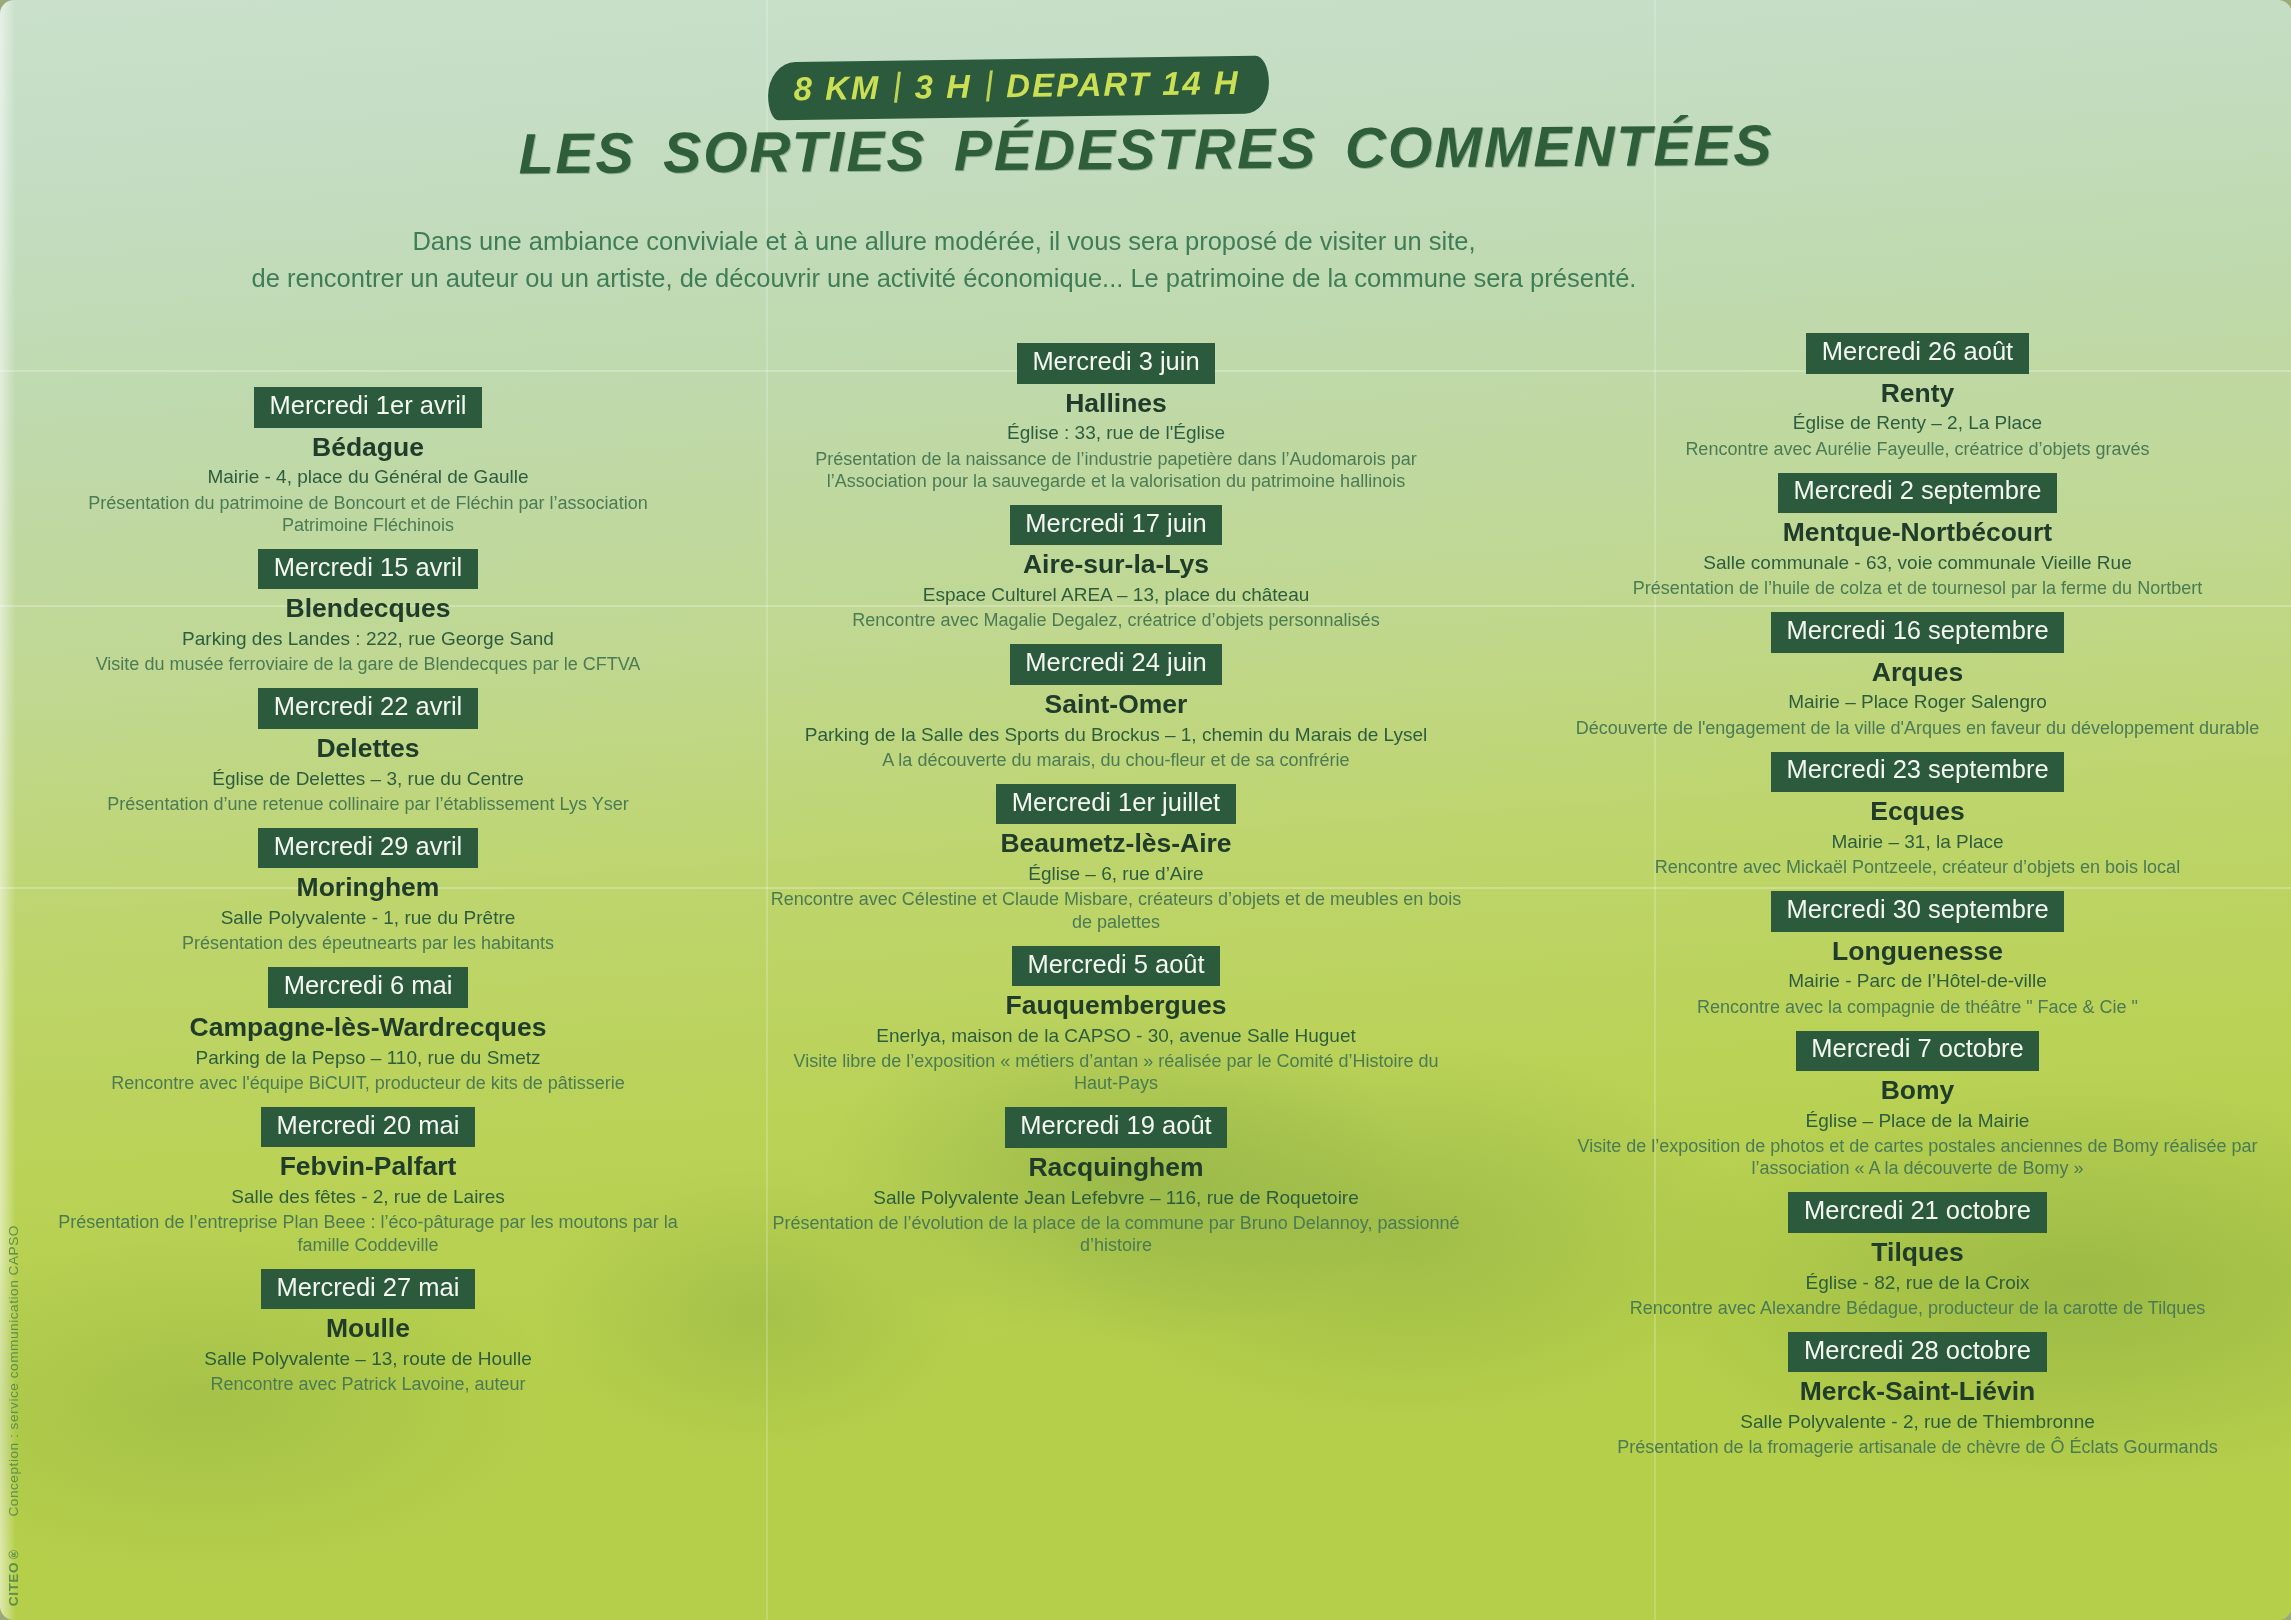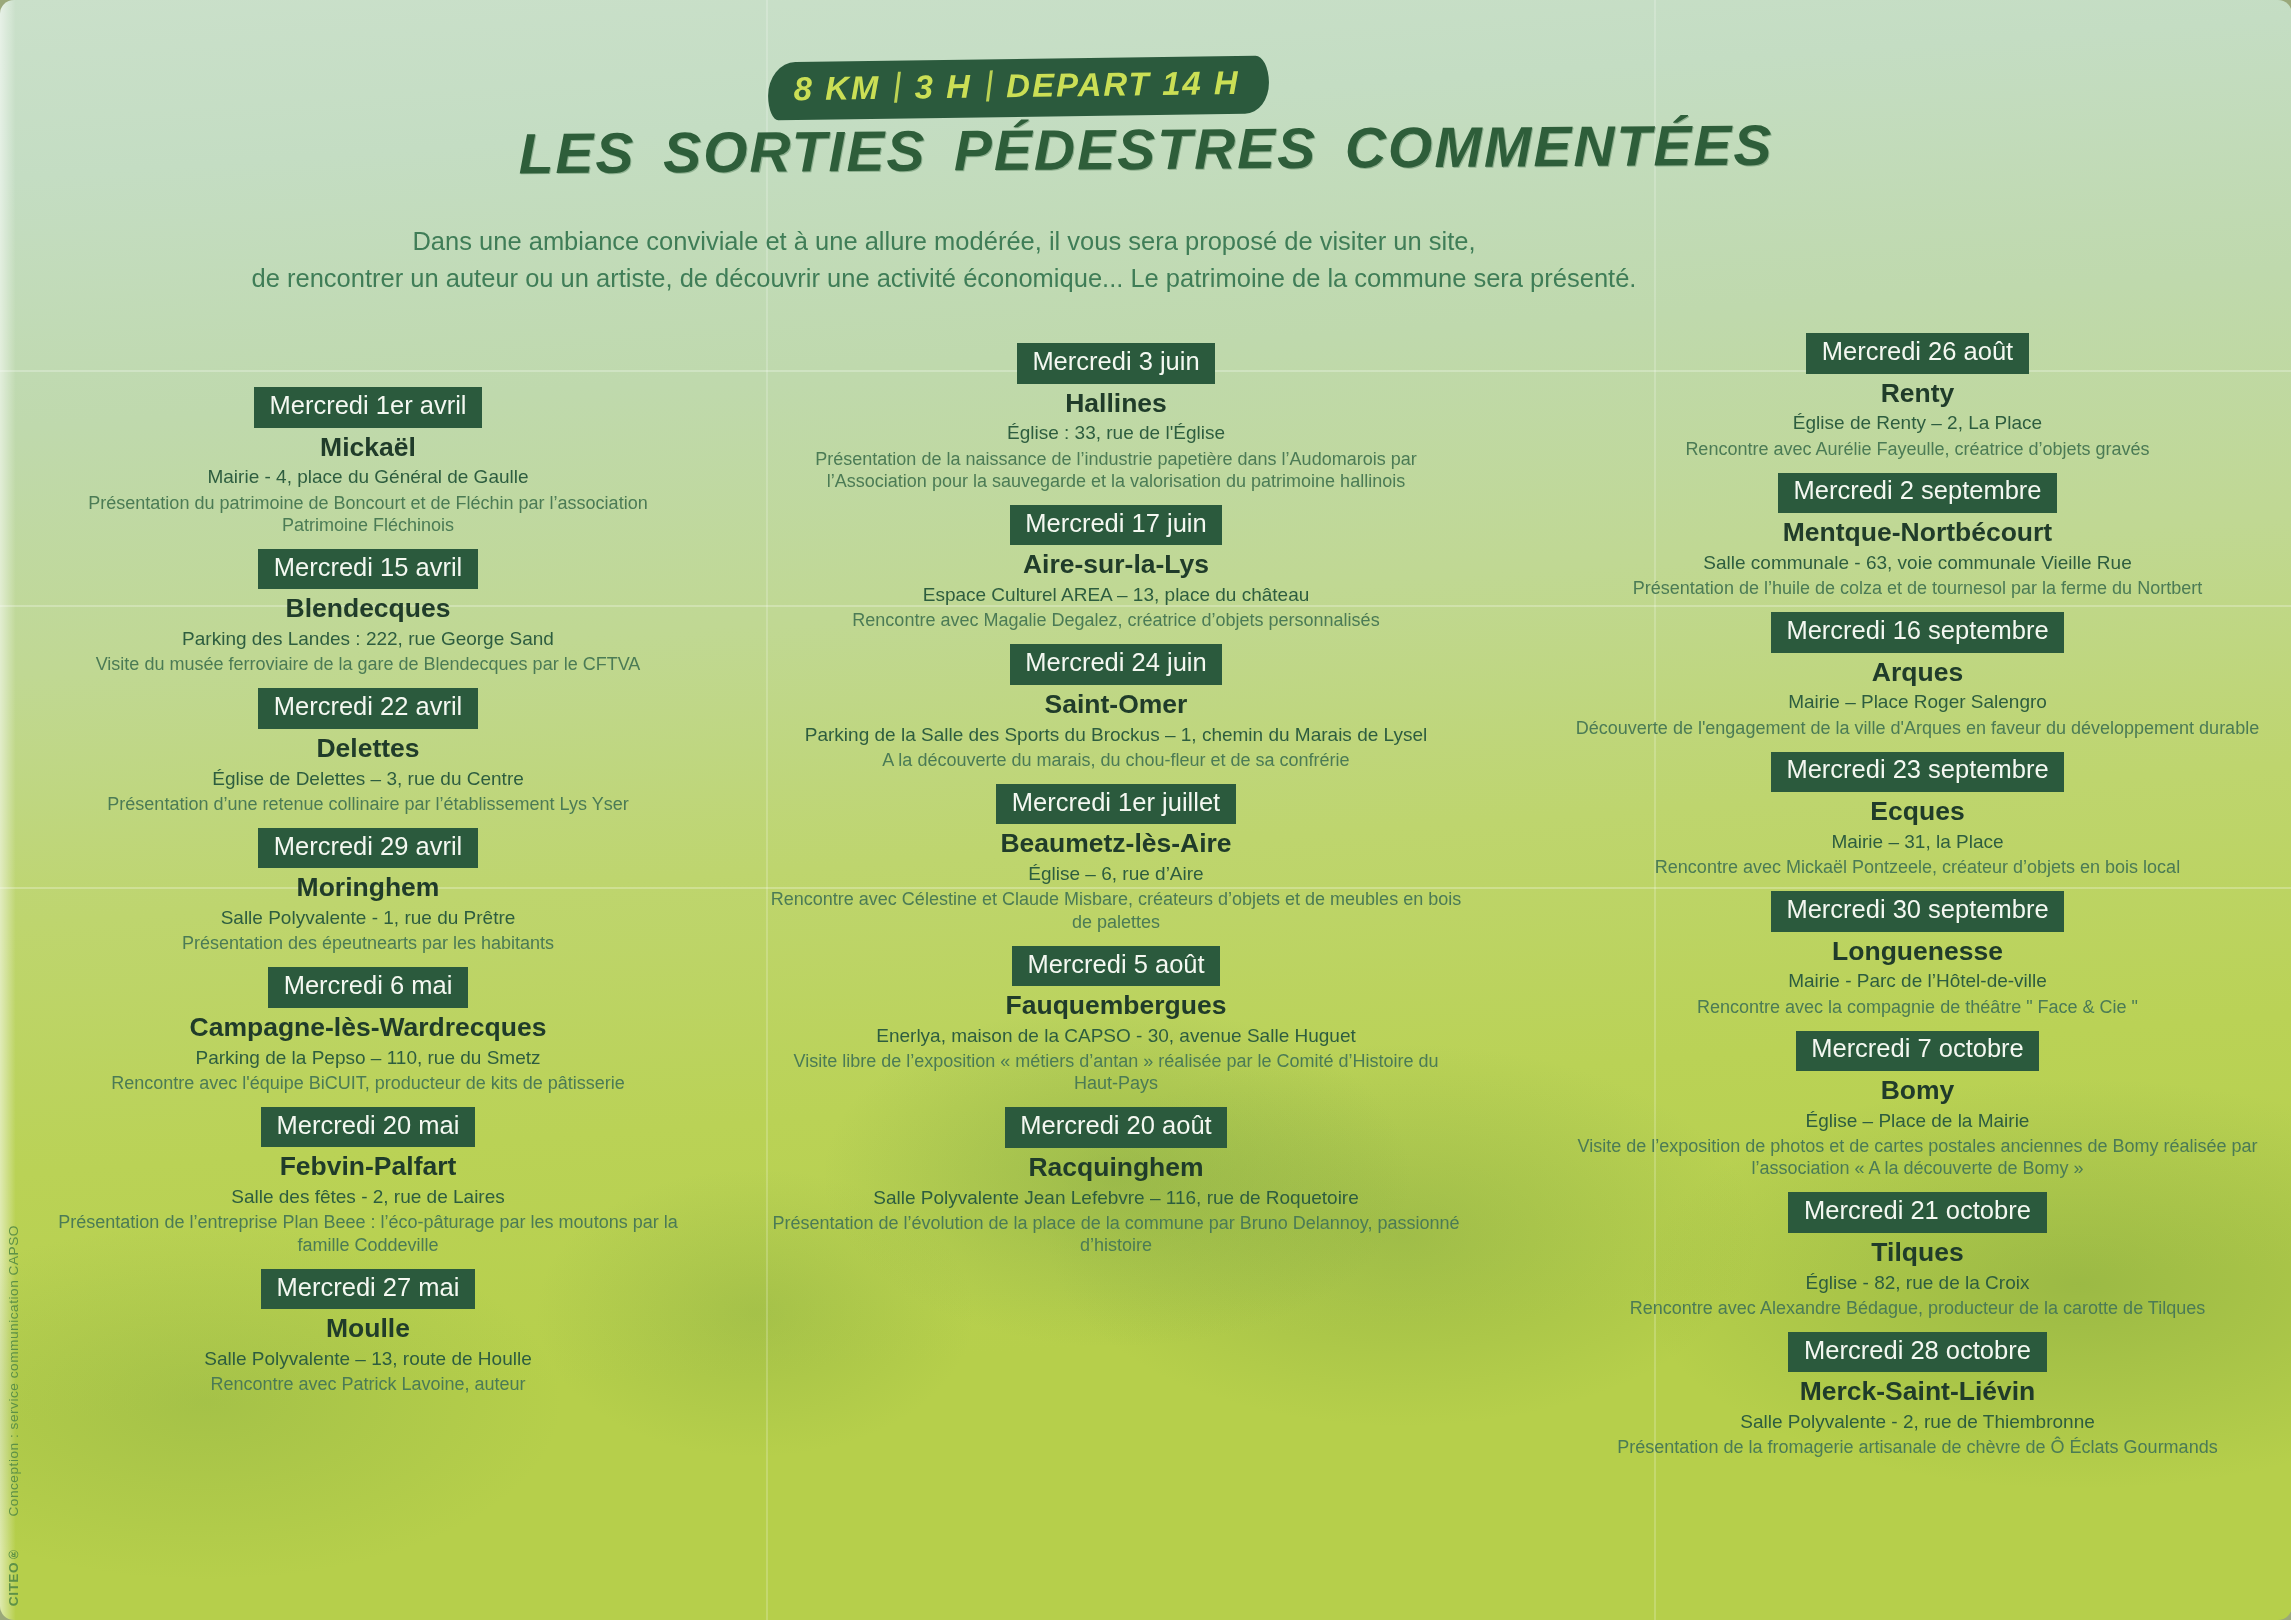--- a/index.html
+++ b/index.html
@@ -105,21 +105,21 @@
   <h1 class="title">LES SORTIES PÉDESTRES COMMENTÉES</h1>
 
   <p class="subtitle">
     <span>Dans une ambiance conviviale et à une allure modérée, il vous sera proposé de visiter un site,</span><br>
     <span>de rencontrer un auteur ou un artiste, de découvrir une activité économique... Le patrimoine de la commune sera présenté.</span>
   </p>
 
   <section class="col col1">
     <article class="event">
       <div class="badge-row"><span class="date-badge">Mercredi 1er avril</span></div>
-      <h3 class="commune">Mickaël</h3>
+      <h3 class="commune">Bédague</h3>
       <div class="venue">Mairie - 4, place du Général de Gaulle</div>
       <p class="desc">Présentation du patrimoine de Boncourt et de Fléchin par l’association Patrimoine Fléchinois</p>
     </article>
     <article class="event">
       <div class="badge-row"><span class="date-badge">Mercredi 15 avril</span></div>
       <h3 class="commune">Blendecques</h3>
       <div class="venue">Parking des Landes : 222, rue George Sand</div>
       <p class="desc">Visite du musée ferroviaire de la gare de Blendecques par le CFTVA</p>
     </article>
     <article class="event">
@@ -179,21 +179,21 @@
       <div class="venue">Église – 6, rue d’Aire</div>
       <p class="desc">Rencontre avec Célestine et Claude Misbare, créateurs d’objets et de meubles en bois de palettes</p>
     </article>
     <article class="event">
       <div class="badge-row"><span class="date-badge">Mercredi 5 août</span></div>
       <h3 class="commune">Fauquembergues</h3>
       <div class="venue">Enerlya, maison de la CAPSO - 30, avenue Salle Huguet</div>
       <p class="desc">Visite libre de l’exposition « métiers d’antan » réalisée par le Comité d’Histoire du Haut-Pays</p>
     </article>
     <article class="event">
-      <div class="badge-row"><span class="date-badge">Mercredi 20 août</span></div>
+      <div class="badge-row"><span class="date-badge">Mercredi 19 août</span></div>
       <h3 class="commune">Racquinghem</h3>
       <div class="venue">Salle Polyvalente Jean Lefebvre – 116, rue de Roquetoire</div>
       <p class="desc">Présentation de l’évolution de la place de la commune par Bruno Delannoy, passionné d’histoire</p>
     </article>
   </section>
 
   <section class="col col3">
     <article class="event">
       <div class="badge-row"><span class="date-badge">Mercredi 26 août</span></div>
       <h3 class="commune">Renty</h3>

